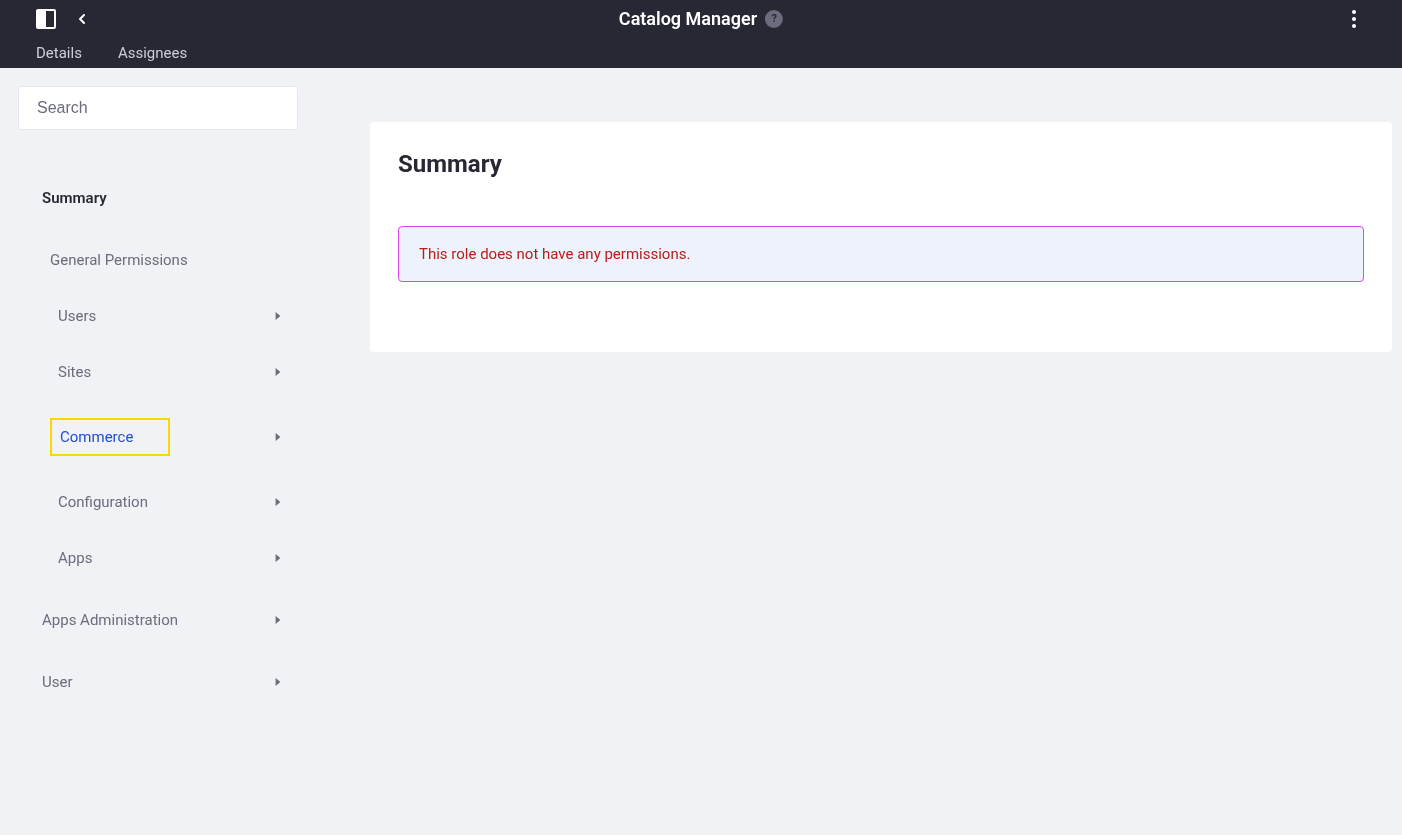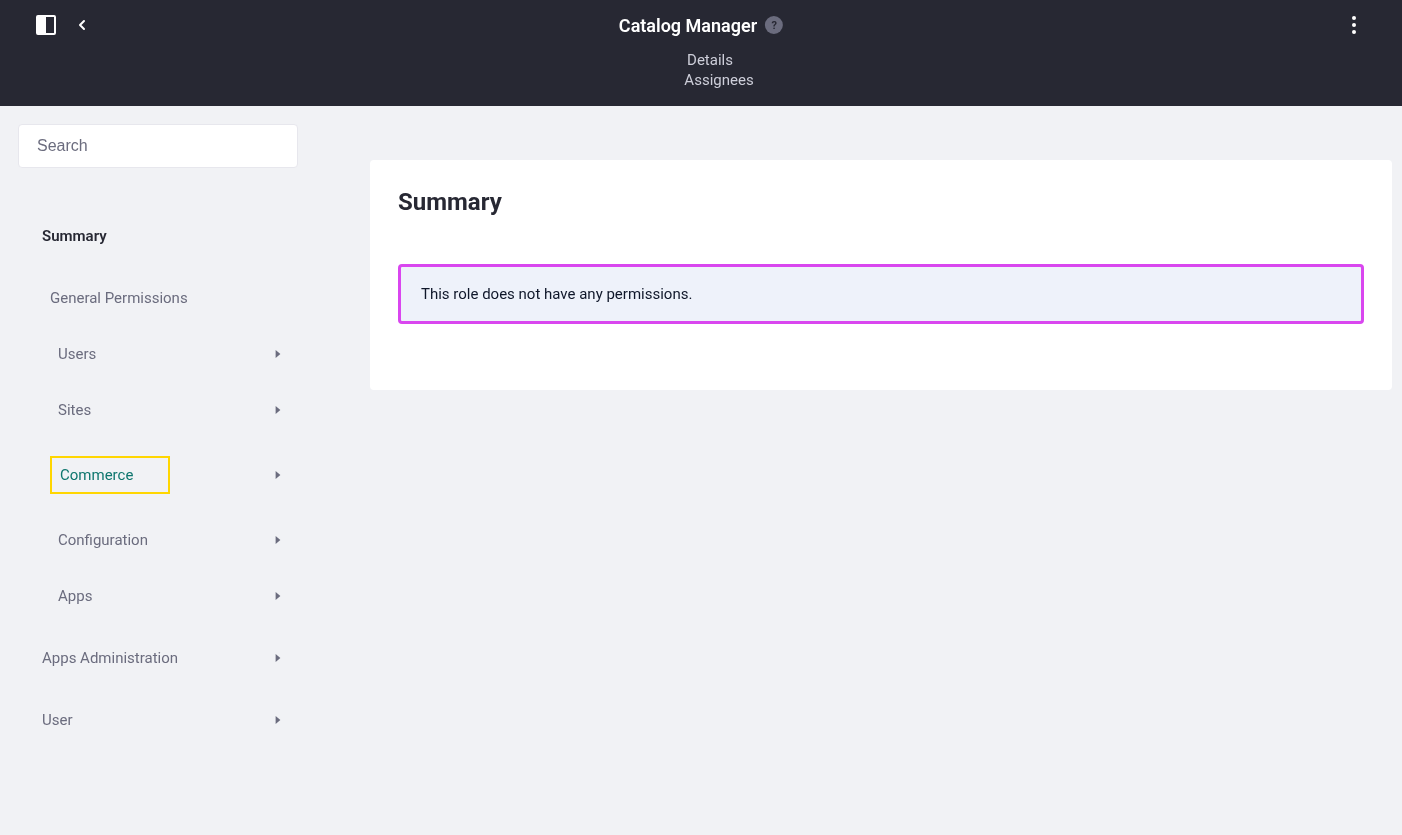--- a/index.html
+++ b/index.html
@@ -10,21 +10,21 @@
     body {
       font-family: -apple-system, BlinkMacSystemFont, "Segoe UI", Roboto, "Helvetica Neue", Arial, sans-serif;
       background: #f1f2f5;
       width: 1402px;
       height: 835px;
       overflow: hidden;
     }
     .header {
       background: #272833;
       color: #fff;
-      height: 106px;
+      height: 68px;
       display: flex;
       flex-direction: column;
     }
     .header-top {
       height: 50px;
       display: flex;
       align-items: center;
       position: relative;
     }
     .header-left-icons {
@@ -100,21 +100,20 @@
     }
     .more-icon svg {
       width: 4px;
       height: 18px;
     }
     .tabs {
       display: flex;
       align-items: center;
       padding-left: 36px;
       height: 40px;
-      flex-direction: column;
     }
     .tab {
       padding: 0 18px;
       height: 100%;
       display: flex;
       align-items: center;
       color: #cdced9;
       font-size: 15px;
       cursor: pointer;
       position: relative;
@@ -237,25 +236,25 @@
       padding: 28px 28px 48px 28px;
       min-height: 230px;
     }
     .card-title {
       font-size: 24px;
       font-weight: 700;
       color: #272833;
       margin-bottom: 48px;
     }
     .info-banner {
-      border: 3px solid #d946ef;
+      border: 1px solid #d946ef;
       background: #eef2fa;
       border-radius: 4px;
       padding: 18px 20px;
-      color: #0f172a;
+      color: #b91c1c;
       font-size: 15px;
     }
     .nav-group {
       margin-bottom: 6px;
     }
     .nav-item-text {
       white-space: nowrap;
     }
   </style>
 </head>
@@ -330,21 +329,21 @@
           <span class="caret">
             <svg viewBox="0 0 10 10">
                 <polygon points="2,0 8,5 2,10"></polygon>
               </svg>
           </span>
         </div>
       </div>
 
       <div class="nav-row-highlight">
         <span class="nav-item-wrapper highlight">
-          <span class="nav-item-text" style="color:#0f766e;font-size:15px;">Commerce</span>
+          <span class="nav-item-text" style="color:#1d4ed8;font-size:15px;">Commerce</span>
         </span>
         <span class="caret">
           <svg viewBox="0 0 10 10">
               <polygon points="2,0 8,5 2,10"></polygon>
             </svg>
         </span>
       </div>
 
       <div class="nav-item-wrapper indent-2">
         <div class="nav-item">

